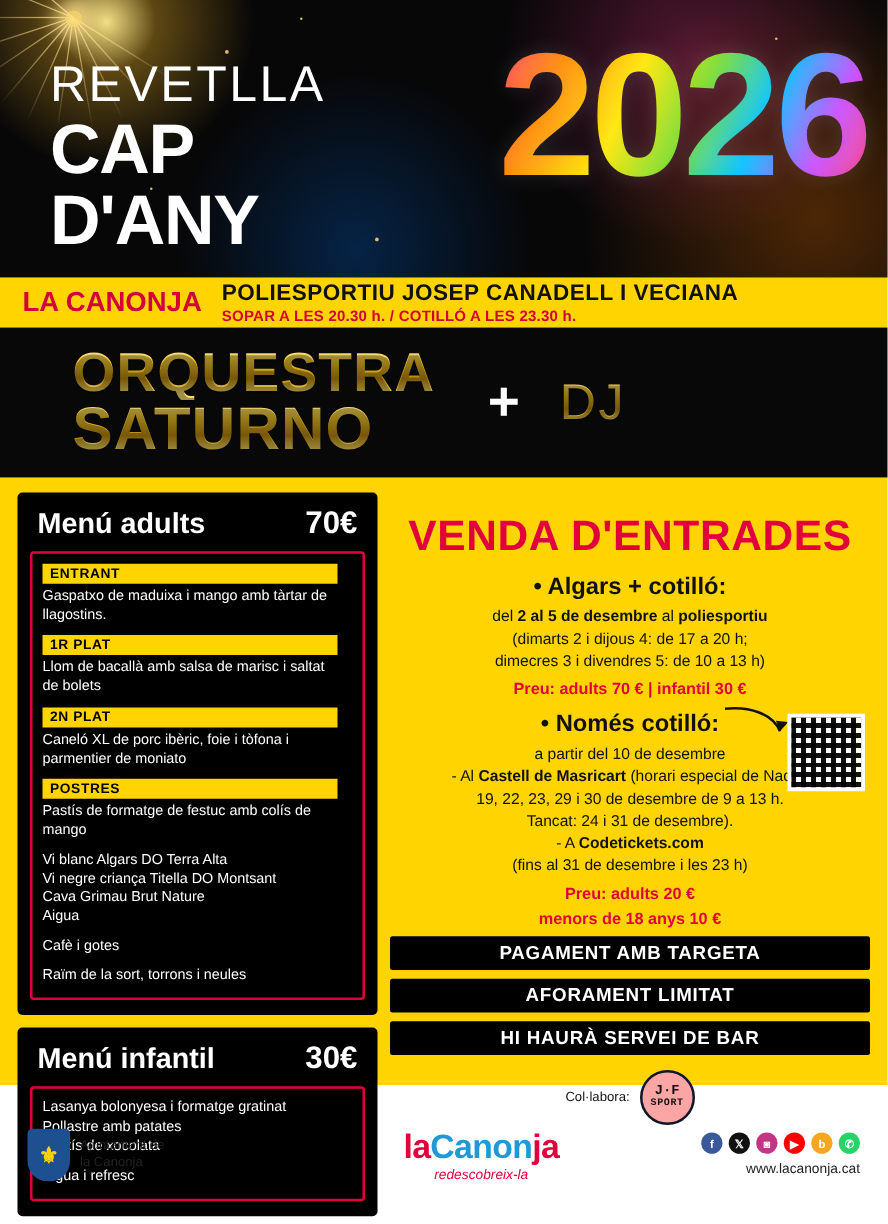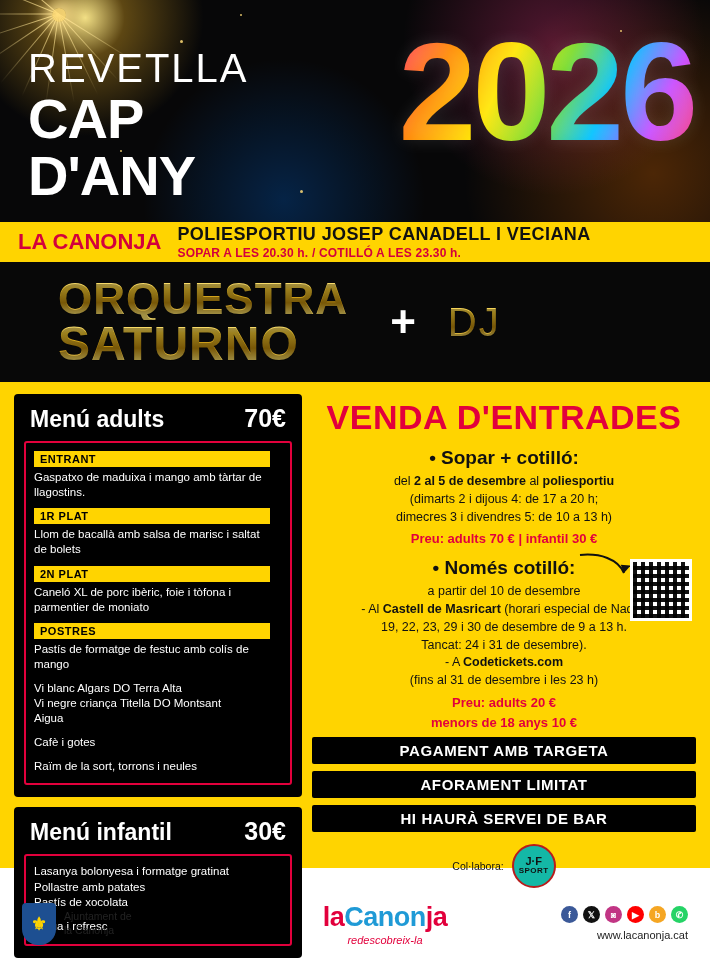--- a/index.html
+++ b/index.html
@@ -24,21 +24,21 @@
     overflow: hidden;
   }
   .sparkle { position: absolute; border-radius: 50%; background: rgba(255,220,120,0.85); }
   .ray {
     position: absolute; left: 58px; top: 14px;
     width: 1px; height: 90px;
     background: linear-gradient(to bottom, rgba(255,230,150,0.9), rgba(255,200,80,0));
     transform-origin: top center;
   }
   .hero-left {
-    position: absolute; left: 28px; top: 48px; z-index: 4;
+    position: absolute; left: 40px; top: 48px; z-index: 4;
   }
   .revetlla {
     font-size: 40px; font-weight: 400; letter-spacing: 2px;
     color: #ffffff; font-family: "Liberation Sans", sans-serif;
     line-height: 1;
   }
   .capdany {
     font-size: 56px; font-weight: bold; color: #ffffff;
     line-height: 0.95; letter-spacing: -1px; margin-top: 4px;
   }
@@ -114,21 +114,21 @@
     color: #fff; font-size: 11.5px; line-height: 1.28; margin-bottom: 9px;
   }
   .drink-line { color:#fff; font-size: 11.5px; line-height: 1.30; }
   .gap-sm { height: 9px; }
   .kid-line { color:#fff; font-size: 11.5px; line-height: 1.32; }
   .menu-box.kids { margin-top: 10px; }
 
   
   .venda-title {
     text-align: center; font-size: 34px; font-weight: bold; color: #e2003c;
-    letter-spacing: 0.5px; margin: 4px 0 10px 0;
+    letter-spacing: 0.5px; margin: 16px 0 10px 0;
     font-family: "Liberation Sans", sans-serif;
   }
   .blk { text-align: center; color: #111; }
   .blk h3 { font-size: 19px; font-weight: bold; margin-bottom: 4px; }
   .blk p { font-size: 12.5px; line-height: 1.42; }
   .blk p b { font-weight: bold; }
   .price-red { color: #e2003c; font-weight: bold; font-size: 13px; margin-top: 5px; }
   .mt10 { margin-top: 11px; }
   .qr-row { position: relative; }
   .qr {
@@ -148,23 +148,24 @@
     font-size: 15px; font-weight: bold; letter-spacing: 0.6px;
     padding: 5px 0; margin-top: 7px; border-radius: 2px;
   }
   .collab {
     display: flex; align-items: center; justify-content: center;
     gap: 8px; margin-top: 12px;
   }
   .collab-label { font-size: 10.5px; color: #111; }
   .collab-logo {
     width: 44px; height: 44px; border-radius: 50%;
-    background: #14b8a6; border: 2px solid #b91c1c;
+    background: #fca5a5; border: 2px solid #0f172a;
     display: flex; flex-direction: column; align-items: center; justify-content: center;
     line-height: 1;
+    font-family: Liberation Mono, monospace;
   }
   .collab-logo .a { font-size: 11px; font-weight: bold; color: #111; }
   .collab-logo .b { font-size: 8px; font-weight: bold; color: #111; letter-spacing: 0.5px; }
 
   
   .footer {
     height: 114px; background: #fff;
     display: flex; align-items: center; padding: 0 22px;
     border-top: 3px solid #ffd400;
   }
@@ -259,20 +260,21 @@
           <div class="course-desc">Llom de bacallà amb salsa de marisc i saltat de bolets</div>
 
           <span class="course-tag">2N PLAT</span>
           <div class="course-desc">Caneló XL de porc ibèric, foie i tòfona i parmentier de moniato</div>
 
           <span class="course-tag">POSTRES</span>
           <div class="course-desc">Pastís de formatge de festuc amb colís de mango</div>
 
           <div class="drink-line">Vi blanc Algars DO  Terra Alta</div>
           <div class="drink-line">Vi negre criança Titella DO Montsant</div>
+          <div class="drink-line">Cava Grimau Brut Nature</div>
           <div class="drink-line">Aigua</div>
           <div class="gap-sm"></div>
           <div class="drink-line">Cafè i gotes</div>
           <div class="gap-sm"></div>
           <div class="drink-line">Raïm de la sort, torrons i neules</div>
         </div>
       </div>
 
       <div class="menu-box kids">
         <div class="menu-head">
@@ -286,21 +288,21 @@
           <div class="gap-sm"></div>
           <div class="kid-line">Aigua i refresc</div>
         </div>
       </div>
     </div>
 
     <div class="col-right">
       <div class="venda-title">VENDA D'ENTRADES</div>
 
       <div class="blk">
-        <h3>• Sopar + cotilló:</h3>
+        <h3>• Algars + cotilló:</h3>
         <p>
           <span>del </span><b>2 al 5 de desembre</b><span> al </span><b>poliesportiu</b>
         </p>
         <p>(dimarts 2 i dijous 4: de 17 a 20 h;</p>
         <p>dimecres 3 i divendres 5: de 10 a 13 h)</p>
         <div class="price-red">Preu: adults 70 € | infantil 30 €</div>
       </div>
 
       <div class="blk mt10 qr-row">
         <h3>• Només cotilló:</h3>

